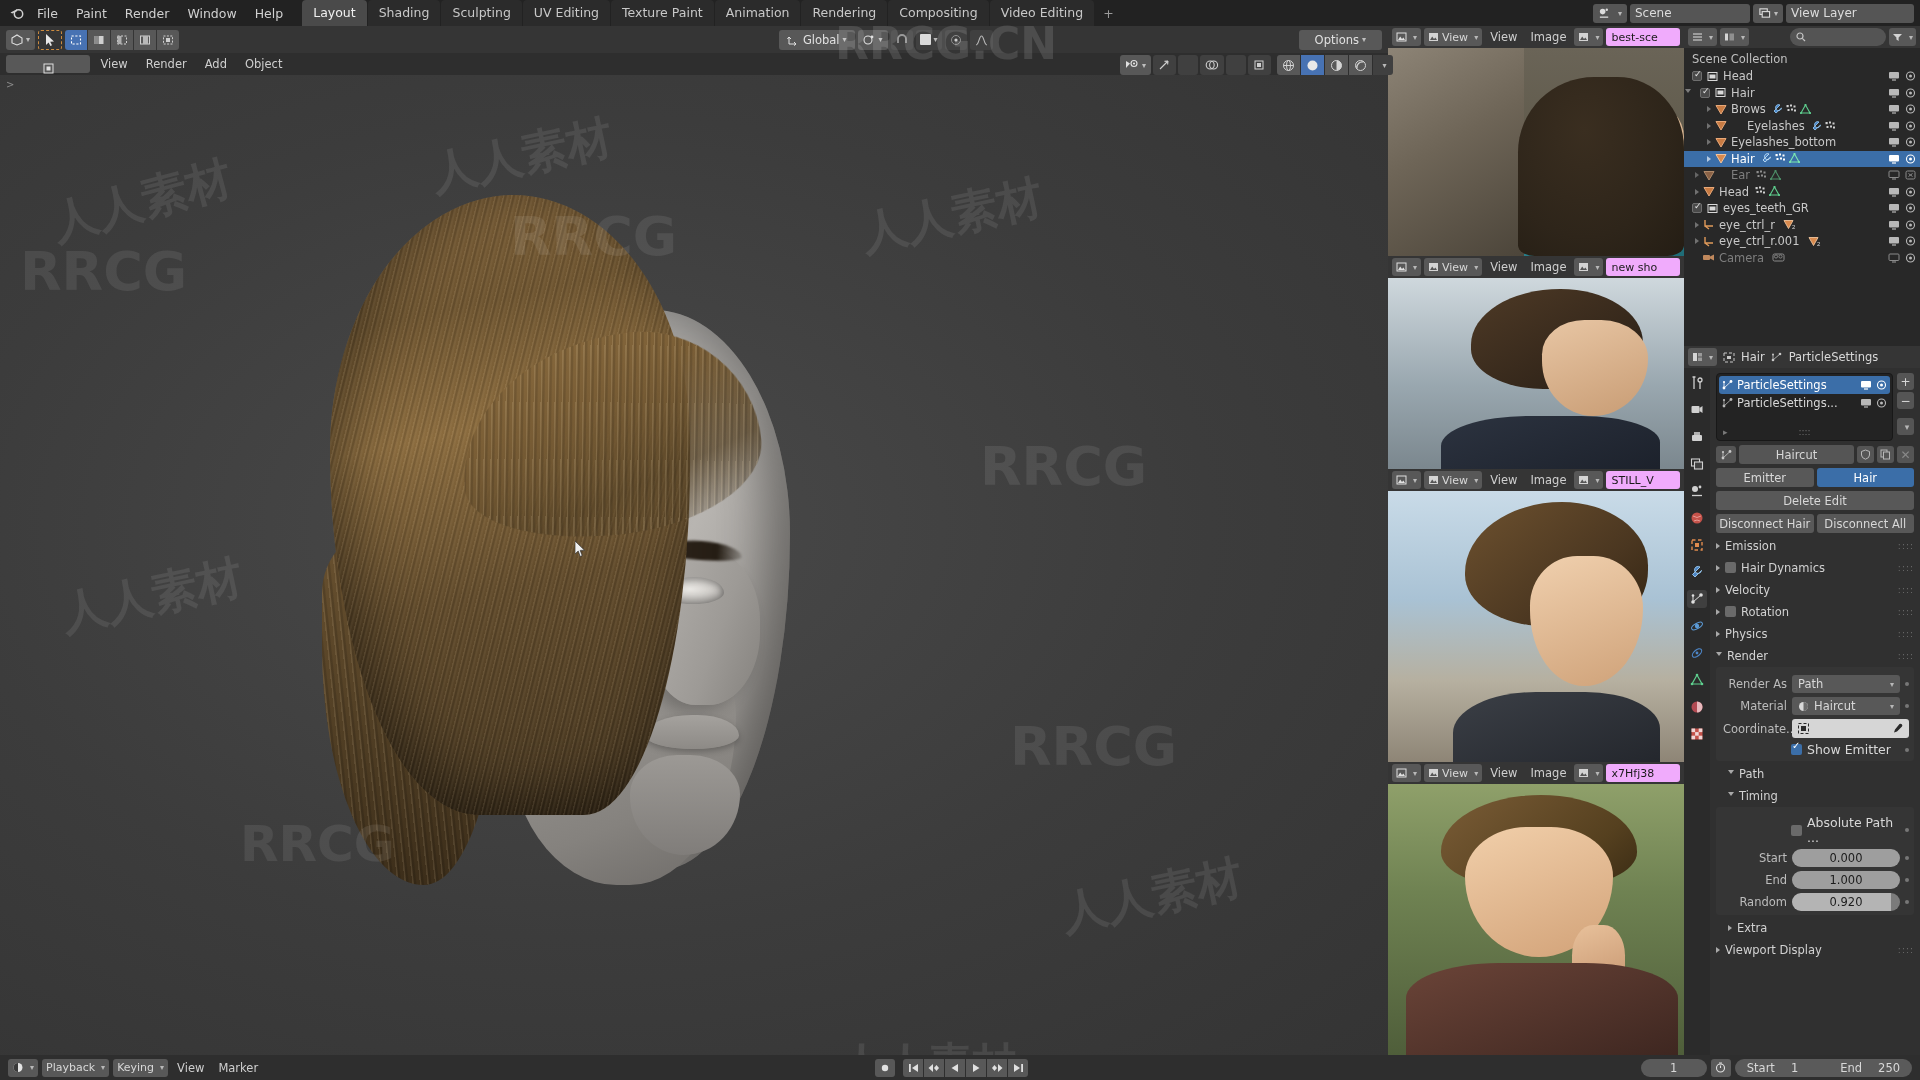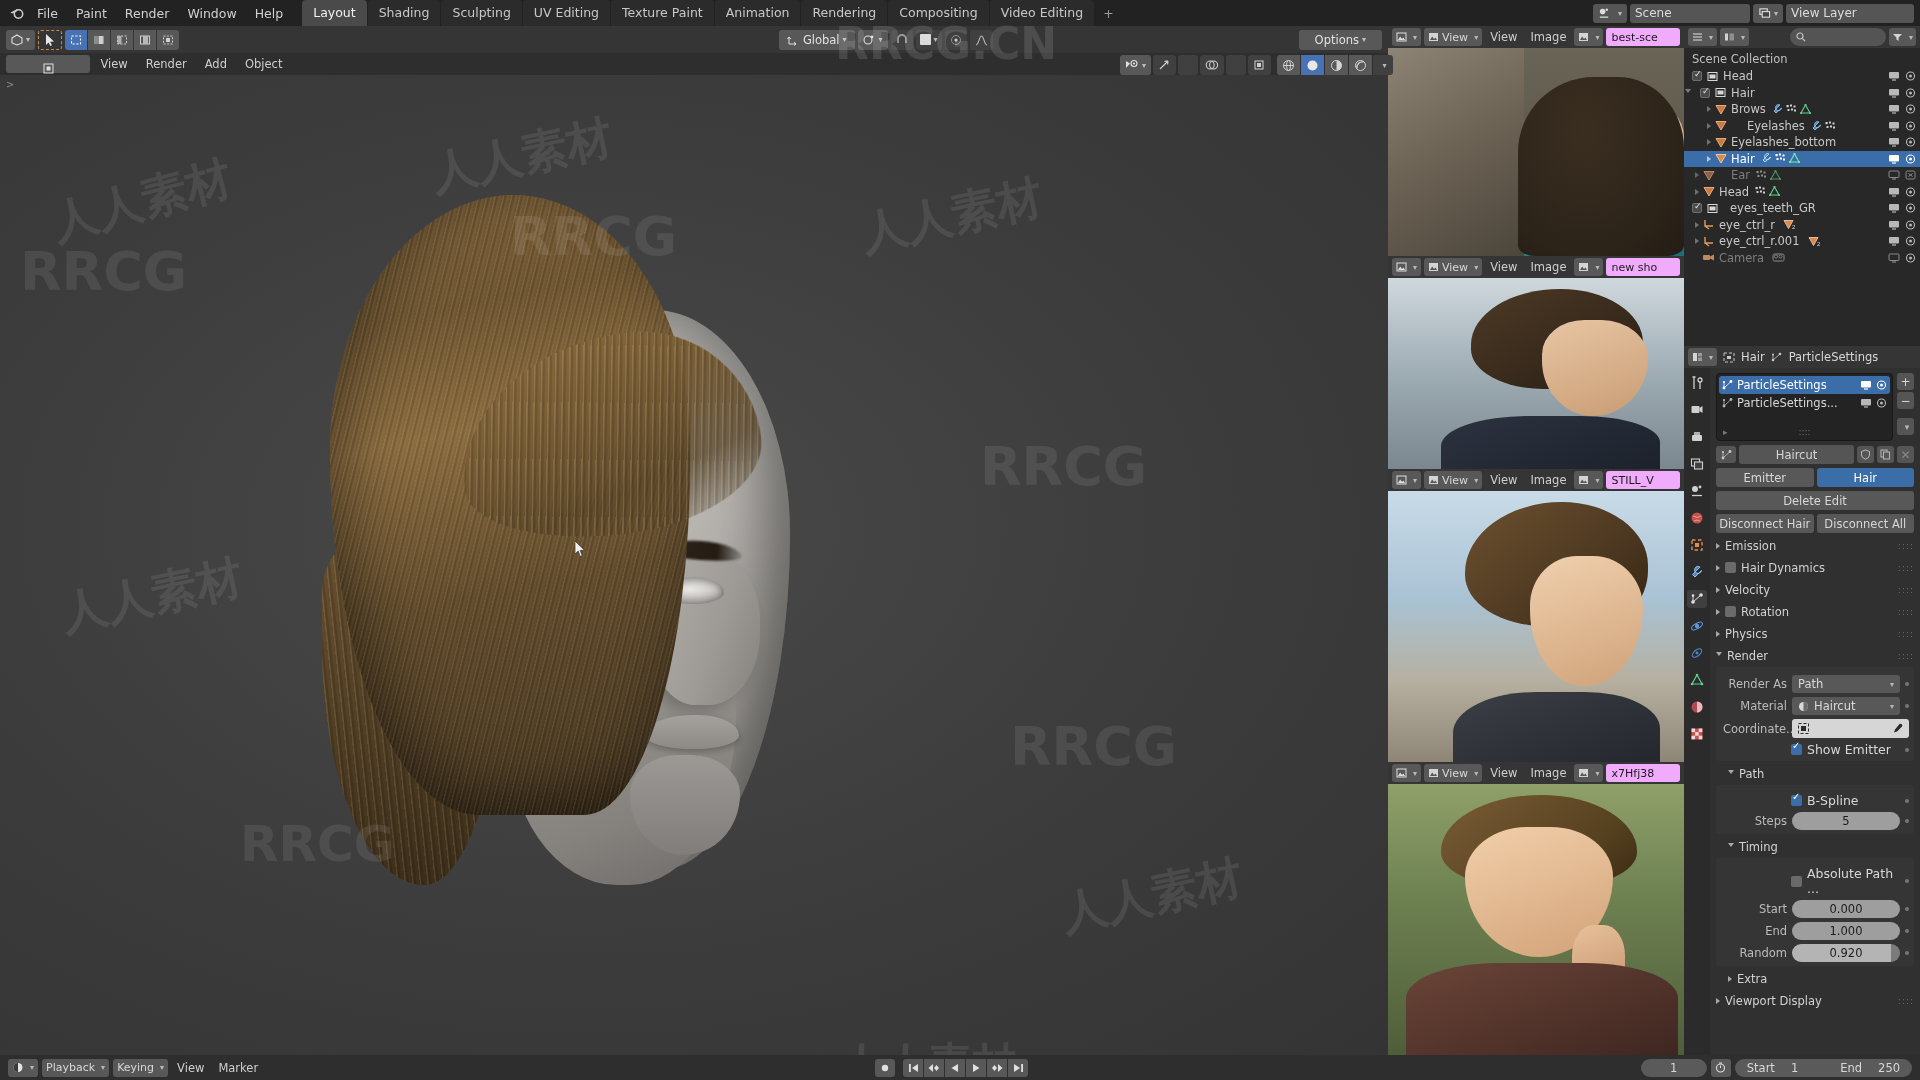--- a/index.html
+++ b/index.html
@@ -1061,21 +1061,21 @@
 
       <div class="ol-row">
         <span style="width:8px"></span>
         <span class="chk on"></span>
         <span class="ol-ico" style="margin-left:4px">
           <svg width="11" height="11" viewBox="0 0 11 11">
               <rect x="1" y="1.5" width="9" height="8" fill="none" stroke="#d8d8d8" stroke-width="1"></rect>
               <rect x="2.5" y="3.5" width="6" height="4" fill="#d8d8d8"></rect>
             </svg>
         </span>
-        <span class="ol-label" style="margin-left:11px">eyes_teeth_GR</span>
+        <span class="ol-label" style="margin-left:4px">eyes_teeth_GR</span>
         <span class="ol-right">
           <span>
               <svg width="12" height="10" viewBox="0 0 12 10">
                 <rect x="1" y="1" width="10" height="6.5" rx="1" fill="#b8b8b8"></rect>
                 <path d="M4 9 h4" stroke="#b8b8b8" stroke-width="1.2"></path>
               </svg>
             </span>
           <span>
               <svg width="11" height="10" viewBox="0 0 11 10">
                 <circle cx="5.5" cy="5" r="4" fill="none" stroke="#b8b8b8" stroke-width="1.1"></circle>
@@ -1492,32 +1492,20 @@
           <span class="cbx"></span>
           <span>Show Emitter</span>
           <span class="dot" style="margin-left:auto"></span>
         </div>
       </div>
 
       <div class="sect" style="padding-left:12px">
         <span class="tri down"></span>
         <span>Path</span>
       </div>
-      <div class="indent">
-        <div class="subrow" style="padding-left:70px">
-          <span class="cbx"></span>
-          <span>B-Spline</span>
-          <span class="dot" style="margin-left:auto"></span>
-        </div>
-        <div class="subrow">
-          <span class="lbl">Steps</span>
-          <div class="pill">5</div>
-          <span class="dot"></span>
-        </div>
-      </div>
 
       <div class="sect" style="padding-left:12px">
         <span class="tri down"></span>
         <span>Timing</span>
       </div>
       <div class="indent">
         <div class="subrow" style="padding-left:70px">
           <span class="cbx off"></span>
           <span>Absolute Path ...</span>
           <span class="dot" style="margin-left:auto"></span>

